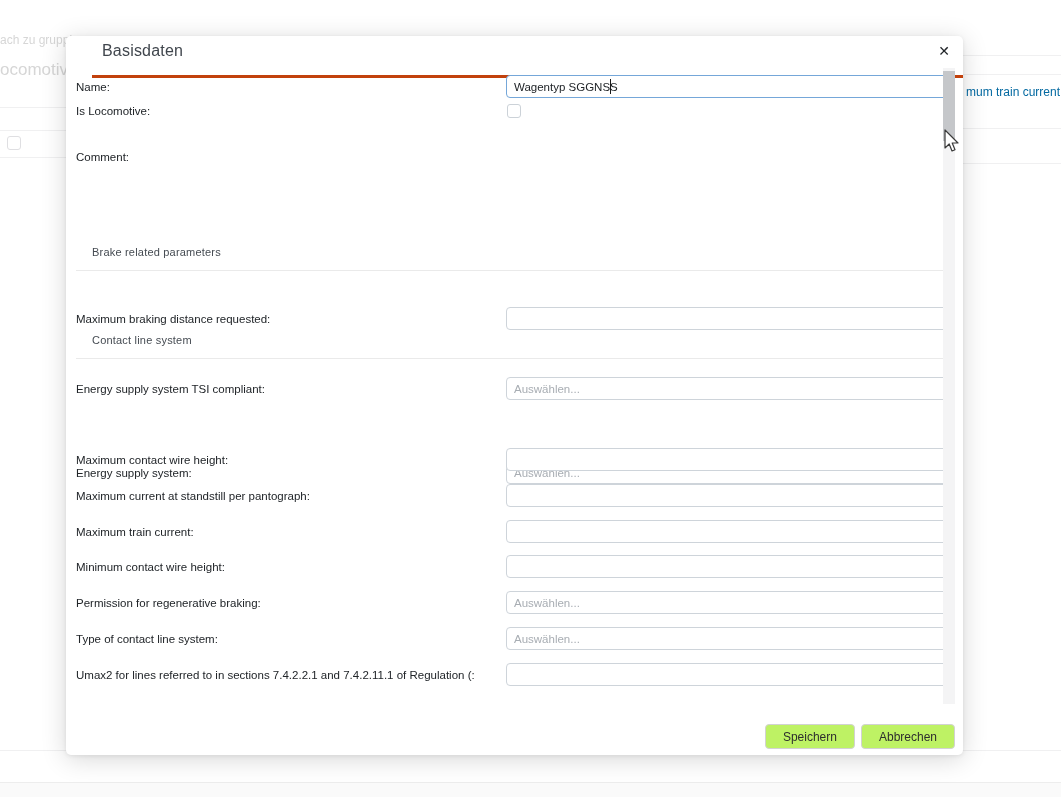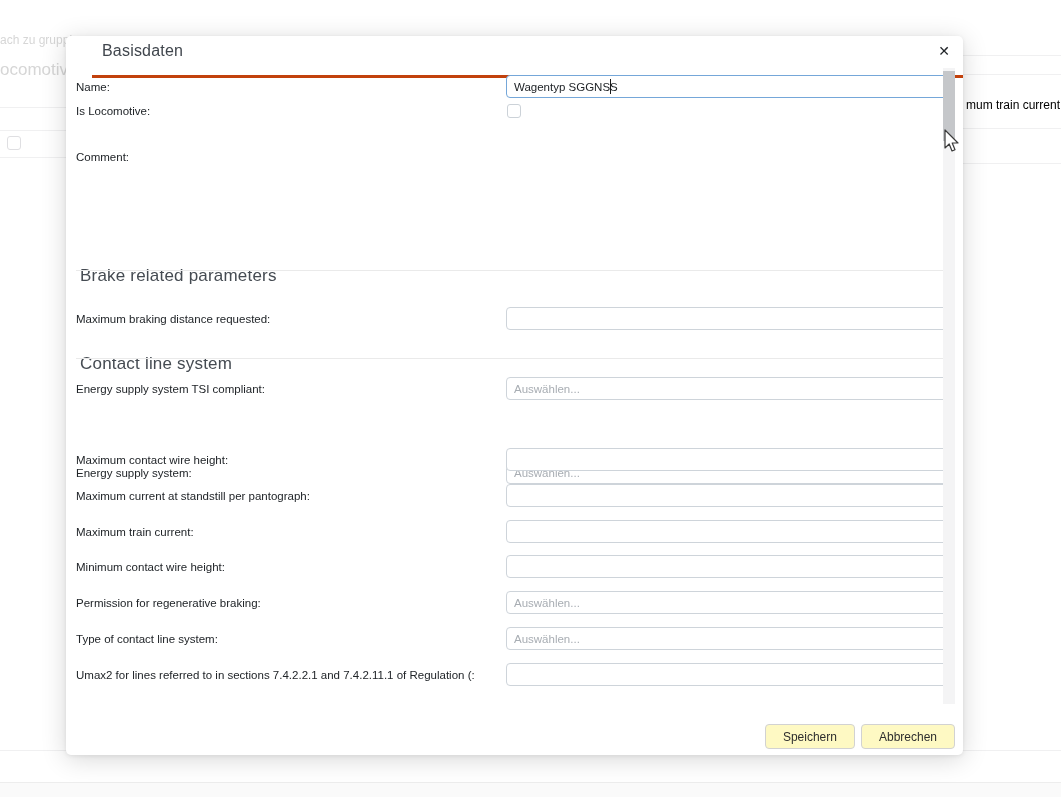--- a/index.html
+++ b/index.html
@@ -58,45 +58,45 @@
     appearance:none; -webkit-appearance:none;
     width:14px; height:14px; border:1px solid #ccd2d8; border-radius:3px;
     background:#fff; position:absolute; left:431px; top:5px; cursor:pointer;
   }
   textarea.comment {
     position:absolute; left:430px; top:0; width:449px; height:93px;
     border:1px solid #ced4da; border-radius:4px; resize:none;
     padding:5px 8px; font-family:"Liberation Sans",sans-serif; font-size:11.5px;
     color:#333; outline:none;
   }
-  .section-h { position:absolute; left:14px; font-size:17px; color:#454b52; letter-spacing:.2px;margin-top:20px; }
+  .section-h { position:absolute; left:26px; font-size:11px; color:#454b52; letter-spacing:.2px; }
   .section-hr { position:absolute; left:10px; right:8px; height:0; border-top:1px solid #eaeaea; }
 
   
   .footer { position:absolute; top:688px; right:8px; display:flex; gap:6px; }
   .btn {
-    height:25px; padding:0 17px; background:#fef9c3; border:1px solid #d2d2d2;
+    height:25px; padding:0 17px; background:#bef264; border:1px solid #d2d2d2;
     border-radius:4px; font-family:"Liberation Sans",sans-serif; font-size:12px;
     color:#2e2e2e; cursor:pointer;
   }
 
   
   .sb-track { position:absolute; left:877px; top:32px; width:12px; height:636px; background:#f4f4f5; }
   .sb-thumb { position:absolute; left:0; top:3px; width:12px; height:70px; background:#c5c7ca; }
 
   
   .cursor { position:absolute; left:942px; top:129px; width:20px; height:24px; pointer-events:none; z-index:50; }
 </style>
 </head>
 <body>
 
 <div>
   <span class="bg-text" style="left:0;top:33px;font-size:12px;">ach zu gruppie</span>
   <span class="bg-text" style="left:0;top:60px;font-size:17px;">ocomotive</span>
-  <span class="bg-text" style="left:966px;top:98px;font-size:12px;color:#000000;">mum train current</span>
+  <span class="bg-text" style="left:966px;top:85px;font-size:12px;color:#0369a1;">mum train current</span>
 
   <div class="bg-line" style="left:0;top:107px;width:66px;"></div>
   <div class="bg-line" style="left:0;top:130px;width:66px;"></div>
   <div class="bg-line" style="left:0;top:157px;width:66px;"></div>
   <div class="bg-line" style="left:963px;top:55px;width:98px;"></div>
   <div class="bg-line" style="left:963px;top:74px;width:98px;"></div>
   <div class="bg-line" style="left:963px;top:128px;width:98px;"></div>
   <div class="bg-line" style="left:963px;top:163px;width:98px;"></div>
   <div class="bg-line" style="left:0;top:750px;width:1061px;"></div>
 

